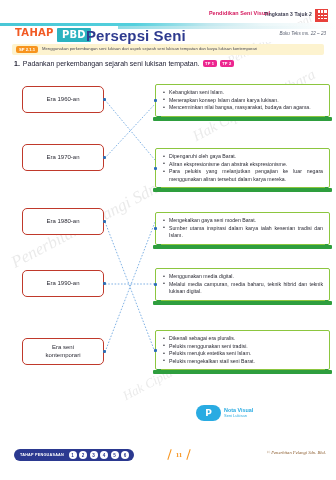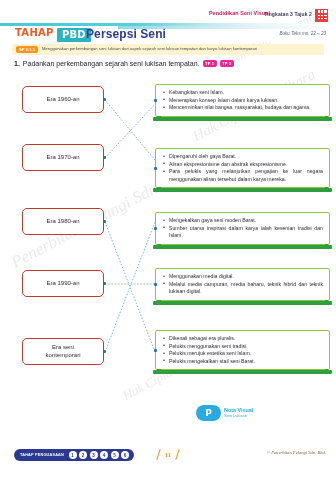--- a/index.html
+++ b/index.html
@@ -37,21 +37,21 @@
   .headband .swoosh{position:absolute;left:0;top:0;width:336px;height:19px;
       background:linear-gradient(90deg,#3fc4d4 0%,#49cddb 40%,#bfe7ee 62%,#e9f6f8 78%,#ffffff 100%);
       border-radius:0 0 14px 0;opacity:.95;}
   .headband .white{position:absolute;left:0;top:3px;width:336px;height:16px;background:#fff;
       border-radius:0;}
   .modul{position:absolute;left:15px;top:27px;font-size:10px;font-weight:bold;
       color:#f15a24;letter-spacing:.3px;font-family:"DejaVu Sans",sans-serif;}
   .pbd{position:absolute;left:57px;top:27.5px;background:#2bb3c0;color:#fff;
       font-size:10px;font-weight:bold;padding:1.5px 5px;border-radius:1px;
       font-family:"DejaVu Sans",sans-serif;letter-spacing:.2px;}
-  .chapter{position:absolute;left:86px;top:27px;font-size:12px;font-weight:bold;
+  .chapter{position:absolute;left:86px;top:27px;font-size:15px;font-weight:bold;
       color:#2f3b8f;letter-spacing:.1px;text-align:center;}
   .bookref{position:absolute;right:10px;top:31px;font-size:4.6px;color:#5a6070;
       font-style:italic;}
   .hrule{position:absolute;left:118px;top:26px;width:218px;height:2.5px;
       background:linear-gradient(90deg,#8fdbe5,#d9eff3,#ffffff);}
 
   
   .spstrip{position:absolute;left:12px;top:44px;width:312px;height:11px;
       background:#fdf3cf;border-radius:2px;display:flex;align-items:center;}
   .spcode{margin-left:4px;background:#f7941e;color:#fff;font-size:4.2px;
@@ -101,21 +101,21 @@
   .logo .lt1{font-size:5.4px;font-weight:bold;color:#29abe2;line-height:1.1;}
   .logo .lt2{font-size:4px;color:#29abe2;line-height:1.1;}
 
   
   .tahap{position:absolute;left:14px;top:449px;height:12px;background:#2b3990;
       border-radius:6px;display:flex;align-items:center;padding:0 5px 0 6px;gap:2.5px;}
   .tahap .lab{color:#fff;font-size:3.8px;font-weight:bold;letter-spacing:.2px;
       margin-right:2px;white-space:nowrap;}
   .tahap .n{width:8px;height:8px;border-radius:50%;background:#fff;color:#2b3990;
       font-size:4.6px;font-weight:bold;display:flex;align-items:center;justify-content:center;}
-  .pageno{position:absolute;left:157px;top:448px;width:22px;height:13px;
+  .pageno{position:absolute;left:168px;top:448px;width:22px;height:13px;
       display:flex;align-items:center;justify-content:center;
       color:#f7941e;font-size:7px;font-weight:bold;font-family:"Liberation Serif",serif;}
   .pageno .sl{position:absolute;left:1px;top:1px;width:1px;height:11px;
       background:#f7941e;transform:rotate(18deg);}
   .pageno .sr{position:absolute;right:1px;top:1px;width:1px;height:11px;
       background:#f7941e;transform:rotate(18deg);}
   .copy{position:absolute;right:10px;top:450px;font-size:4.6px;color:#8a5a2b;
       font-family:"Liberation Serif",serif;font-style:italic;}
 </style>
 </head>

